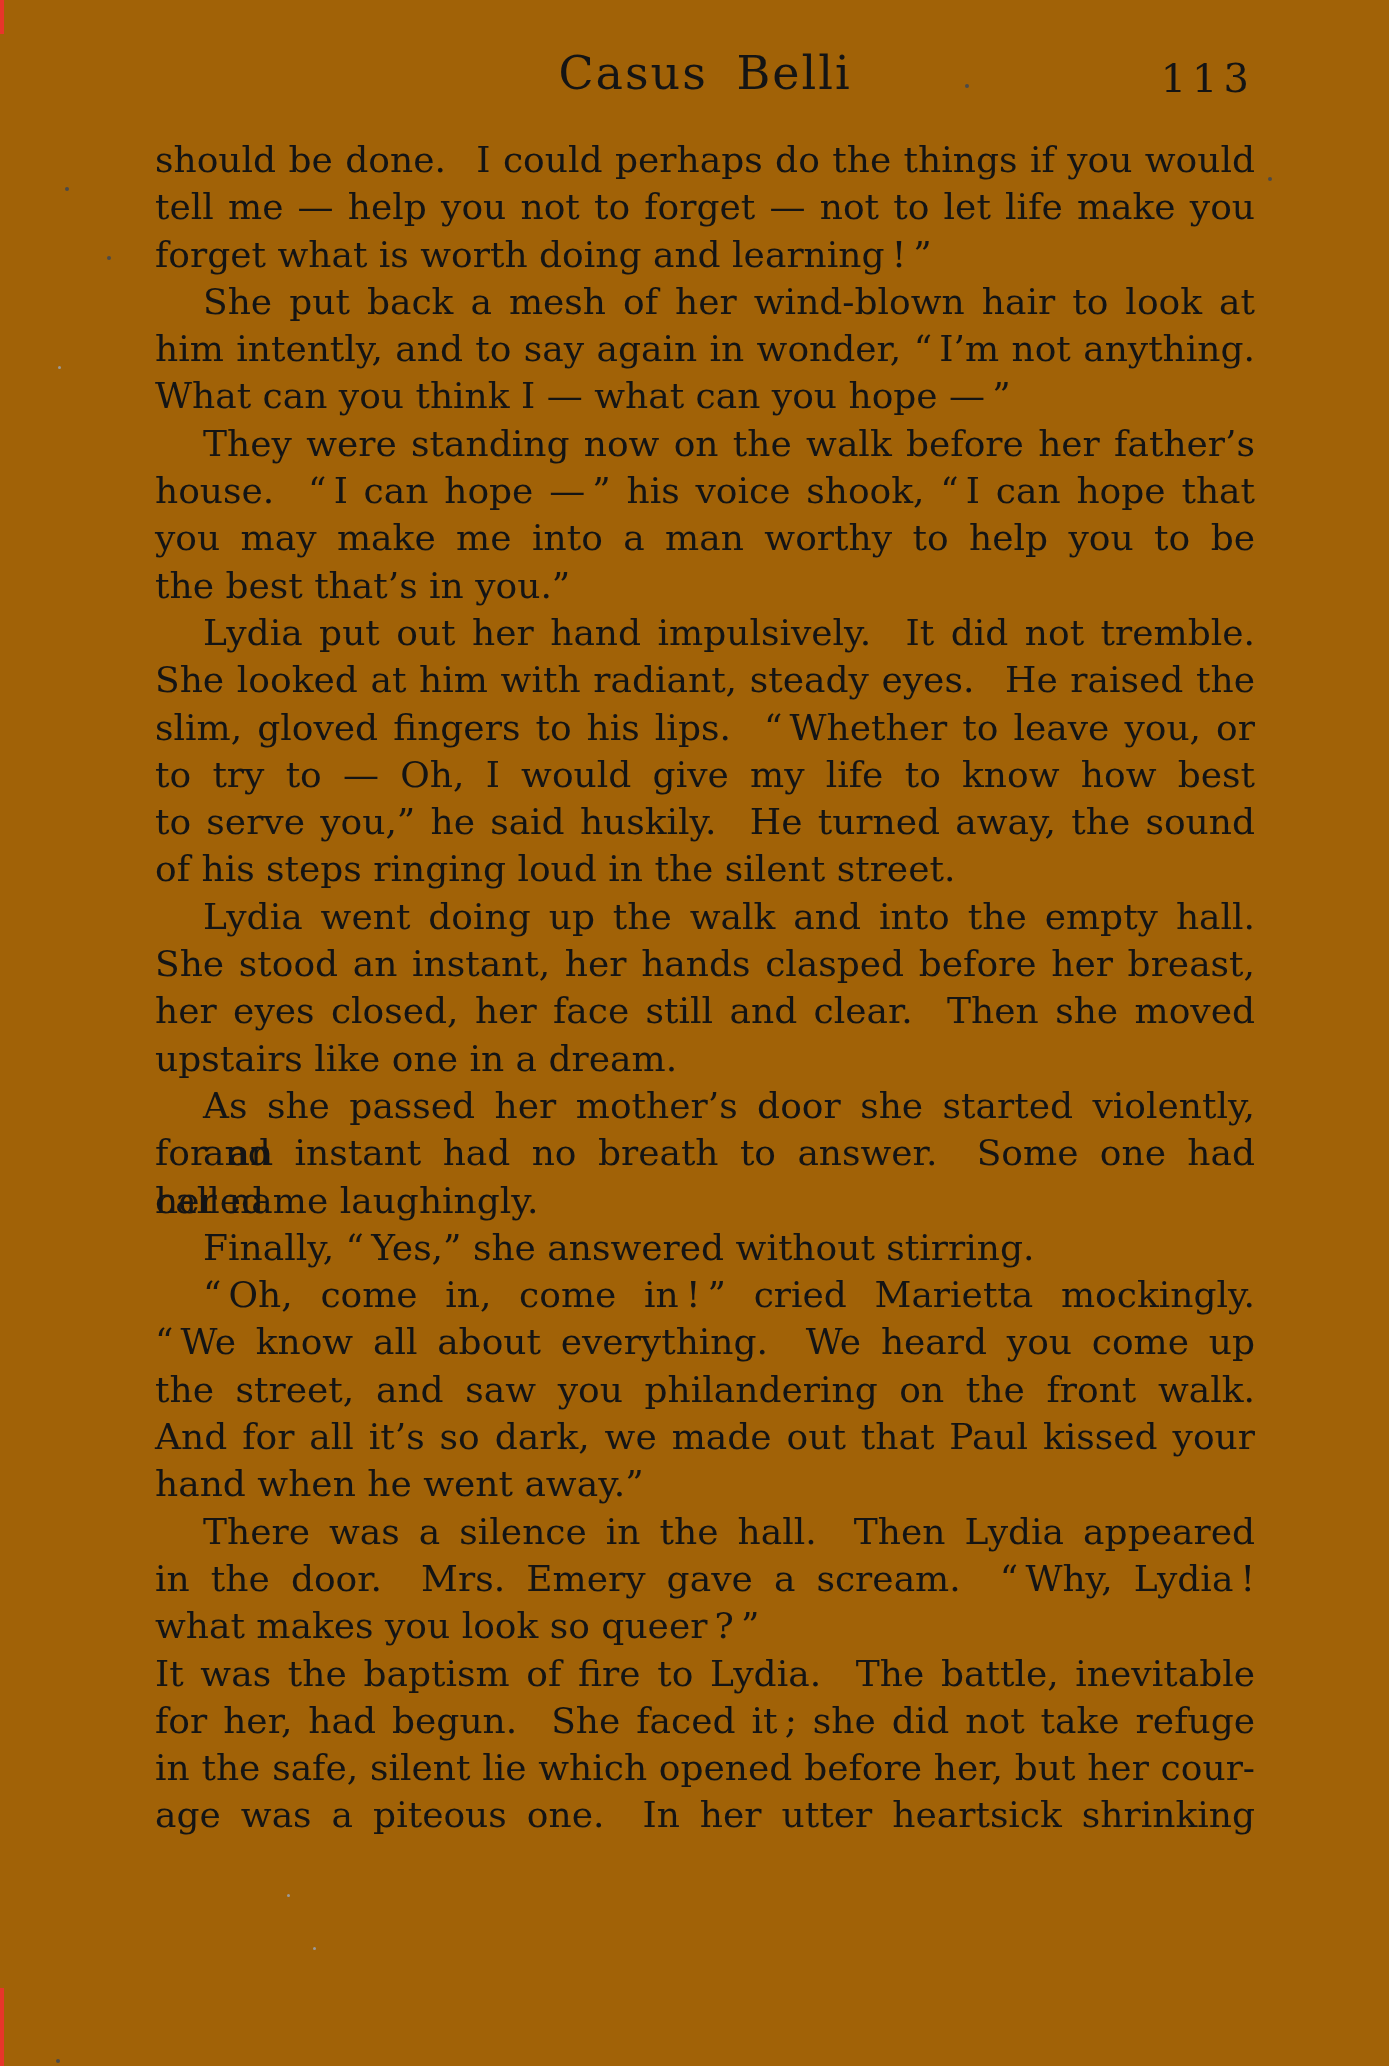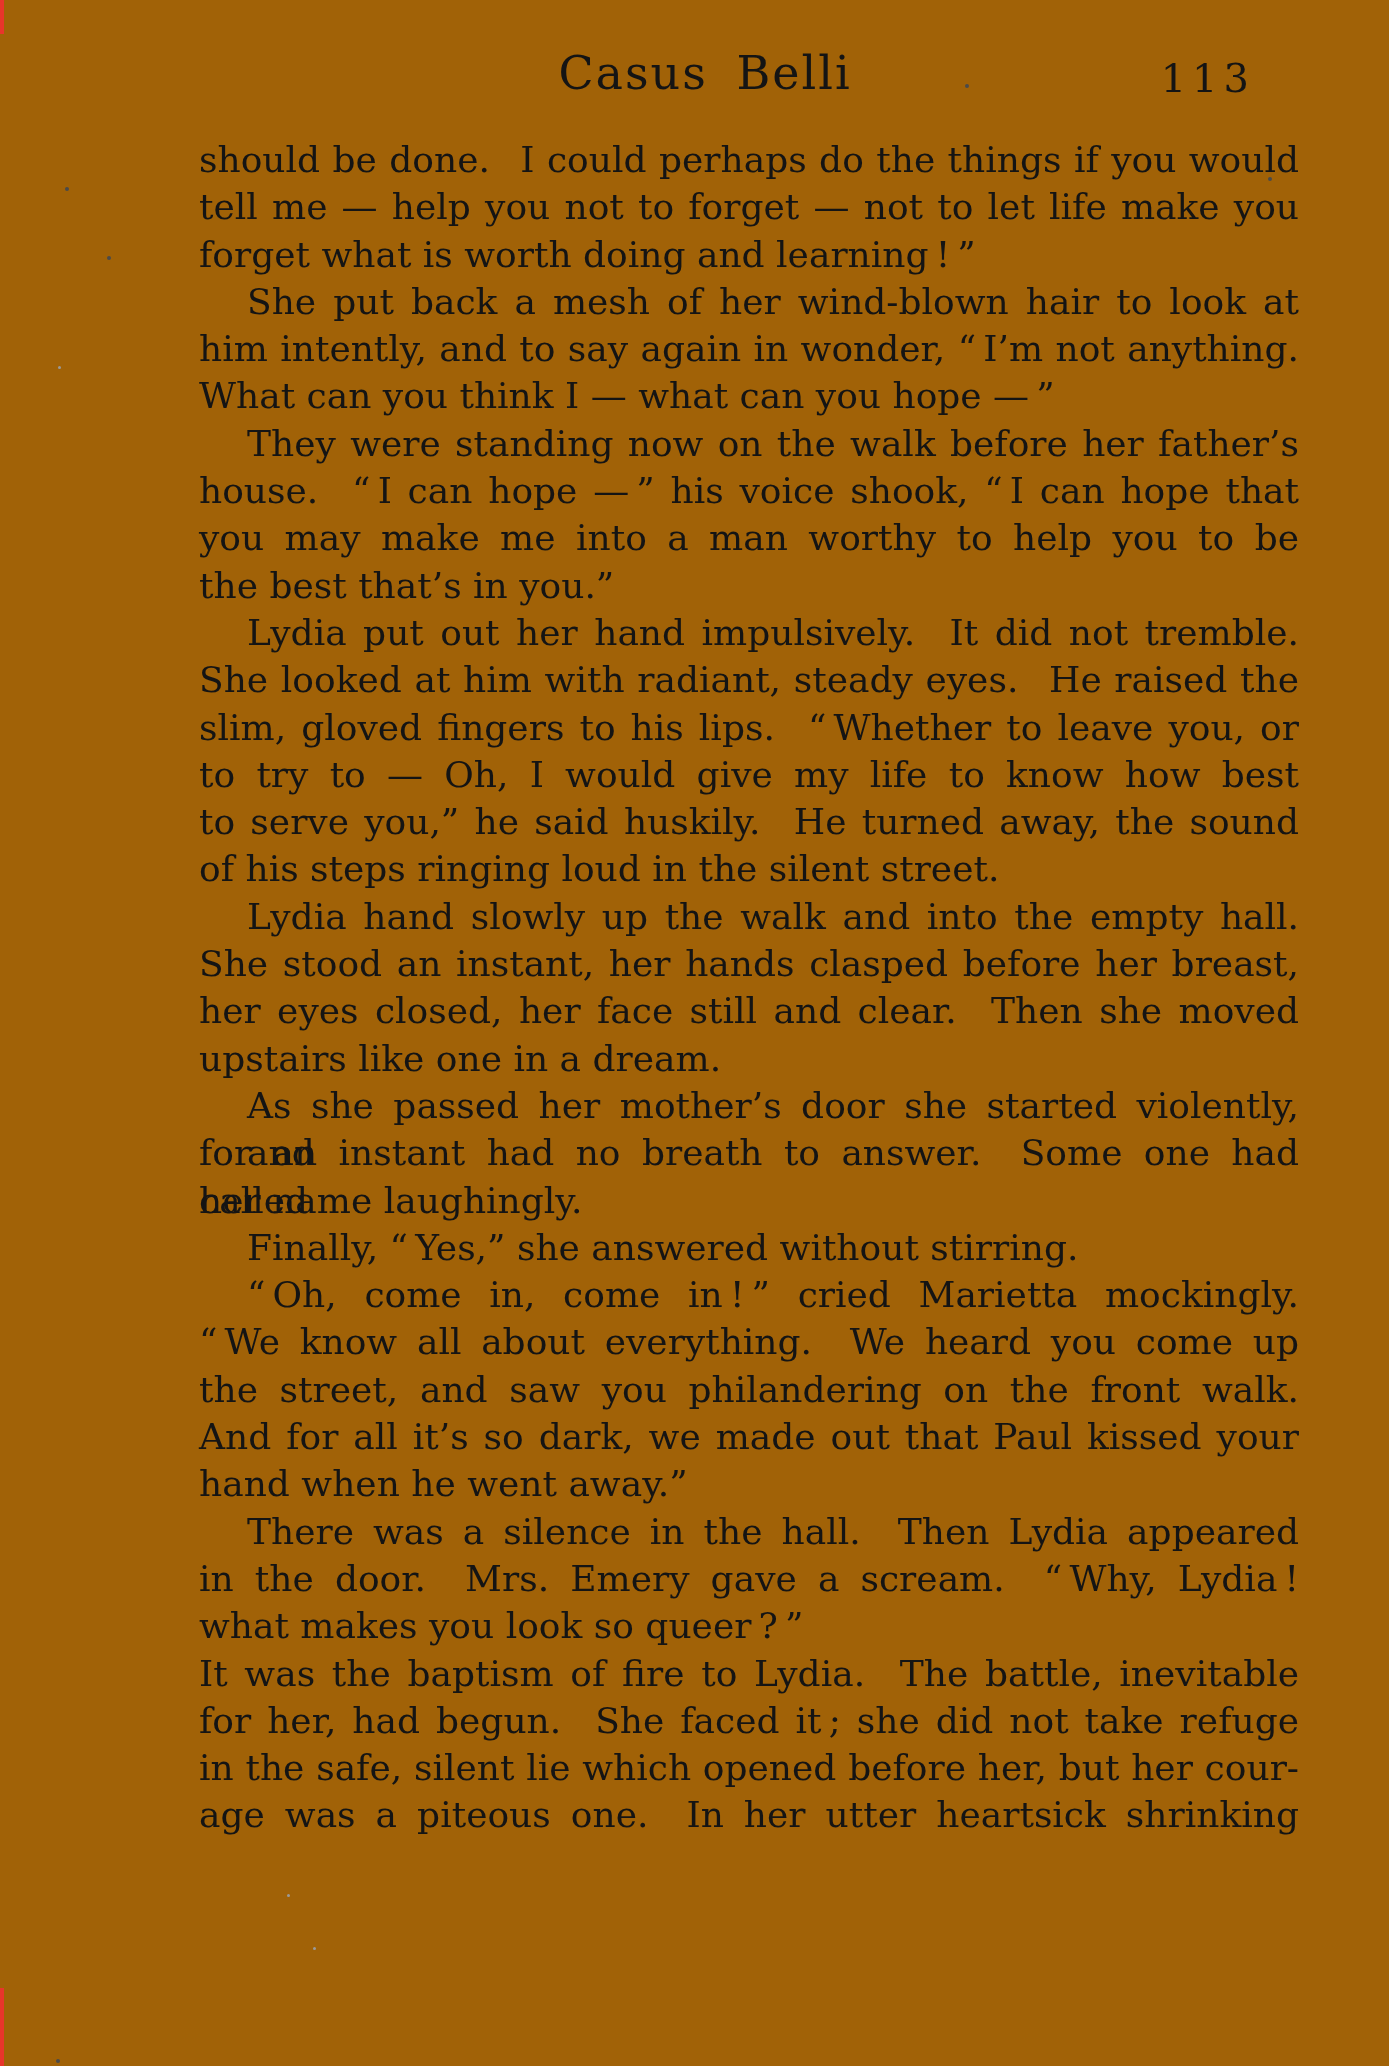--- a/index.html
+++ b/index.html
@@ -21,21 +21,21 @@
     white-space:nowrap;
   }
   .pagenum{
     position:absolute;right:0;top:12px;
     font-size:40px;line-height:44px;
     letter-spacing:6px;
     font-feature-settings:"onum" 1;
     text-align:right;
   }
   
-  .textblock{position:absolute;left:155px;top:136px;width:1100px;margin-left:44px;}
+  .textblock{position:absolute;left:155px;top:136px;width:1100px;}
   .line{
     font-size:36px;
     line-height:47.3px;height:47.3px;
     text-align:justify;text-align-last:justify;
     text-justify:inter-word;
     overflow:visible;
   }
   .line.end{text-align:left;text-align-last:left;}
   .line.ind{padding-left:48px;}
   
@@ -68,21 +68,21 @@
     <div class="line ind">They were standing now on the walk before her father’s</div>
     <div class="line">house.  “ I can hope — ” his voice shook, “ I can hope that</div>
     <div class="line">you may make me into a man worthy to help you to be</div>
     <div class="line end">the best that’s in you.”</div>
     <div class="line ind">Lydia put out her hand impulsively.  It did not tremble.</div>
     <div class="line">She looked at him with radiant, steady eyes.  He raised the</div>
     <div class="line">slim, gloved fingers to his lips.  “ Whether to leave you, or</div>
     <div class="line">to try to — Oh, I would give my life to know how best</div>
     <div class="line">to serve you,” he said huskily.  He turned away, the sound</div>
     <div class="line end">of his steps ringing loud in the silent street.</div>
-    <div class="line ind">Lydia hand slowly up the walk and into the empty hall.</div>
+    <div class="line ind">Lydia went doing up the walk and into the empty hall.</div>
     <div class="line">She stood an instant, her hands clasped before her breast,</div>
     <div class="line">her eyes closed, her face still and clear.  Then she moved</div>
     <div class="line end">upstairs like one in a dream.</div>
     <div class="line ind">As she passed her mother’s door she started violently, and</div>
     <div class="line">for an instant had no breath to answer.  Some one had called</div>
     <div class="line end">her name laughingly.</div>
     <div class="line ind end">Finally, “ Yes,” she answered without stirring.</div>
     <div class="line ind">“ Oh, come in, come in ! ” cried Marietta mockingly.</div>
     <div class="line">“ We know all about everything.  We heard you come up</div>
     <div class="line">the street, and saw you philandering on the front walk.</div>

